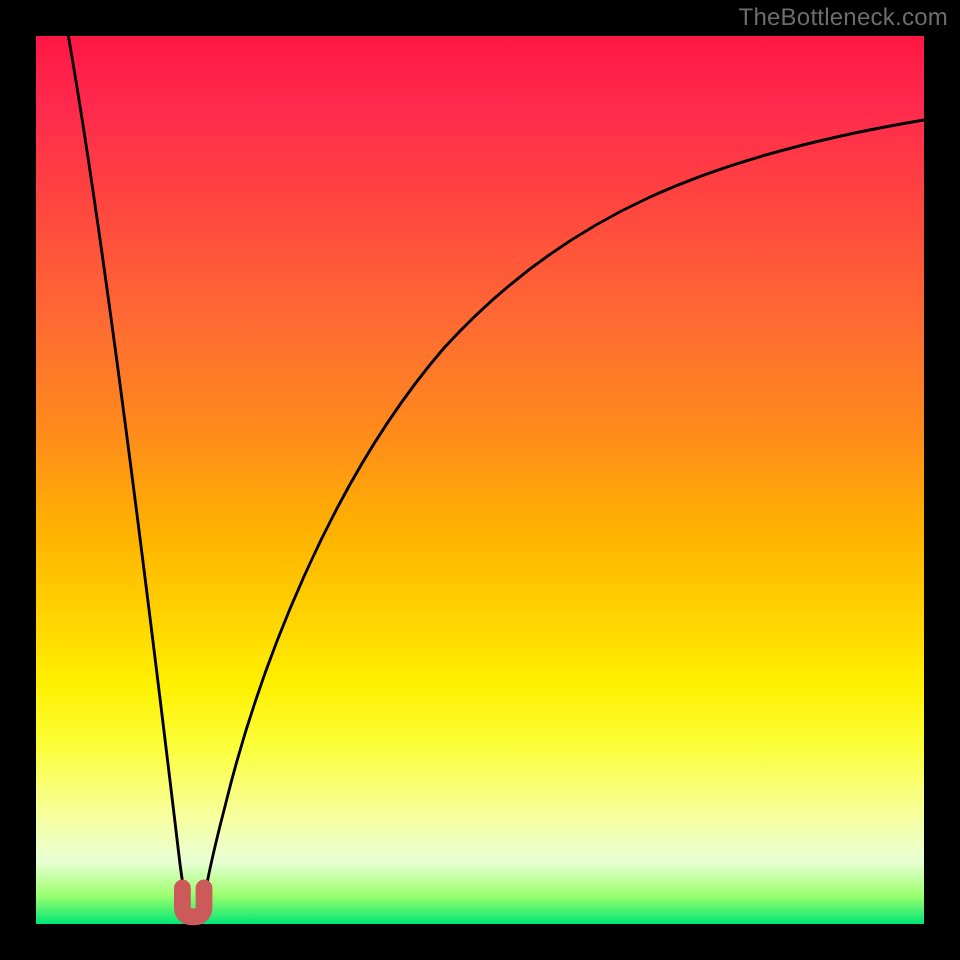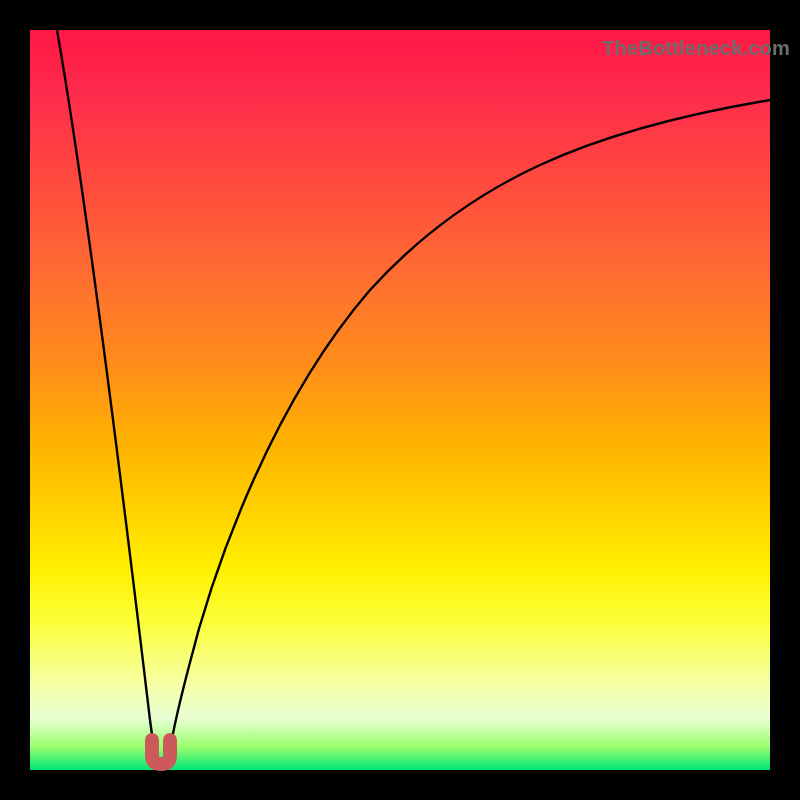--- a/index.html
+++ b/index.html
@@ -40,25 +40,24 @@
       #9cff6e 96.8%,
       #00e676 100%
     );
   }
   .watermark {
     position: absolute;
     top: 4px;
     right: 10px;
     color: #6d6d6d;
     font-size: 20px;
-    font-weight: 700;
+    font-weight: 400;
     letter-spacing: 0.2px;
     z-index: 5;
     user-select: none;
-    margin-top: 33px;
   }
   svg.curves {
     position: absolute;
     inset: 0;
     width: 740px;
     height: 740px;
     overflow: visible;
   }
   .curve {
     fill: none;

